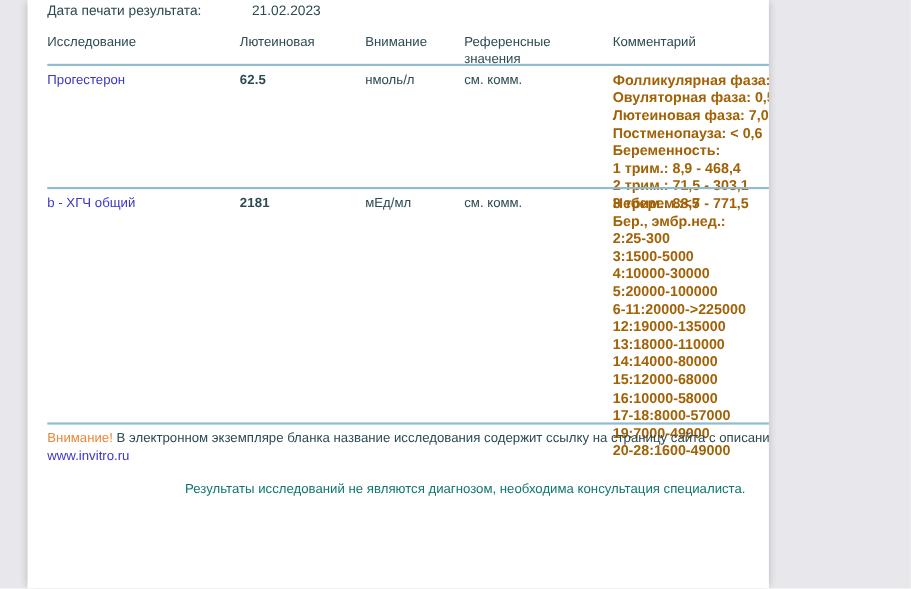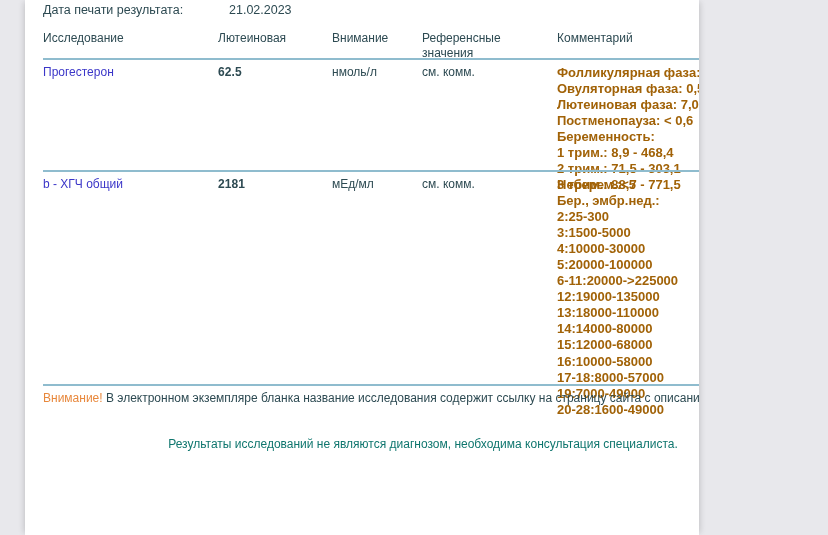--- a/index.html
+++ b/index.html
@@ -209,20 +209,21 @@
 19:7000-49000
 20-28:1600-49000</div>
       </div>
 
       <div class="rule" style="top:384px;"></div>
 
     </div>
 
     <div class="footer" style="top:391px;">
       <span class="warn-word">Внимание!</span><span class="warn-rest"> В электронном экземпляре бланка название исследования содержит ссылку на страницу сайта с описанием исследования.</span>
+      <span class="site-link">www.invitro.ru</span>
     </div>
 
     <div class="footer" style="top:437px;">
       <span class="disclaimer">Результаты исследований не являются диагнозом, необходима консультация специалиста.</span>
     </div>
 
   </div>
 </div>
 
 </body></html>

